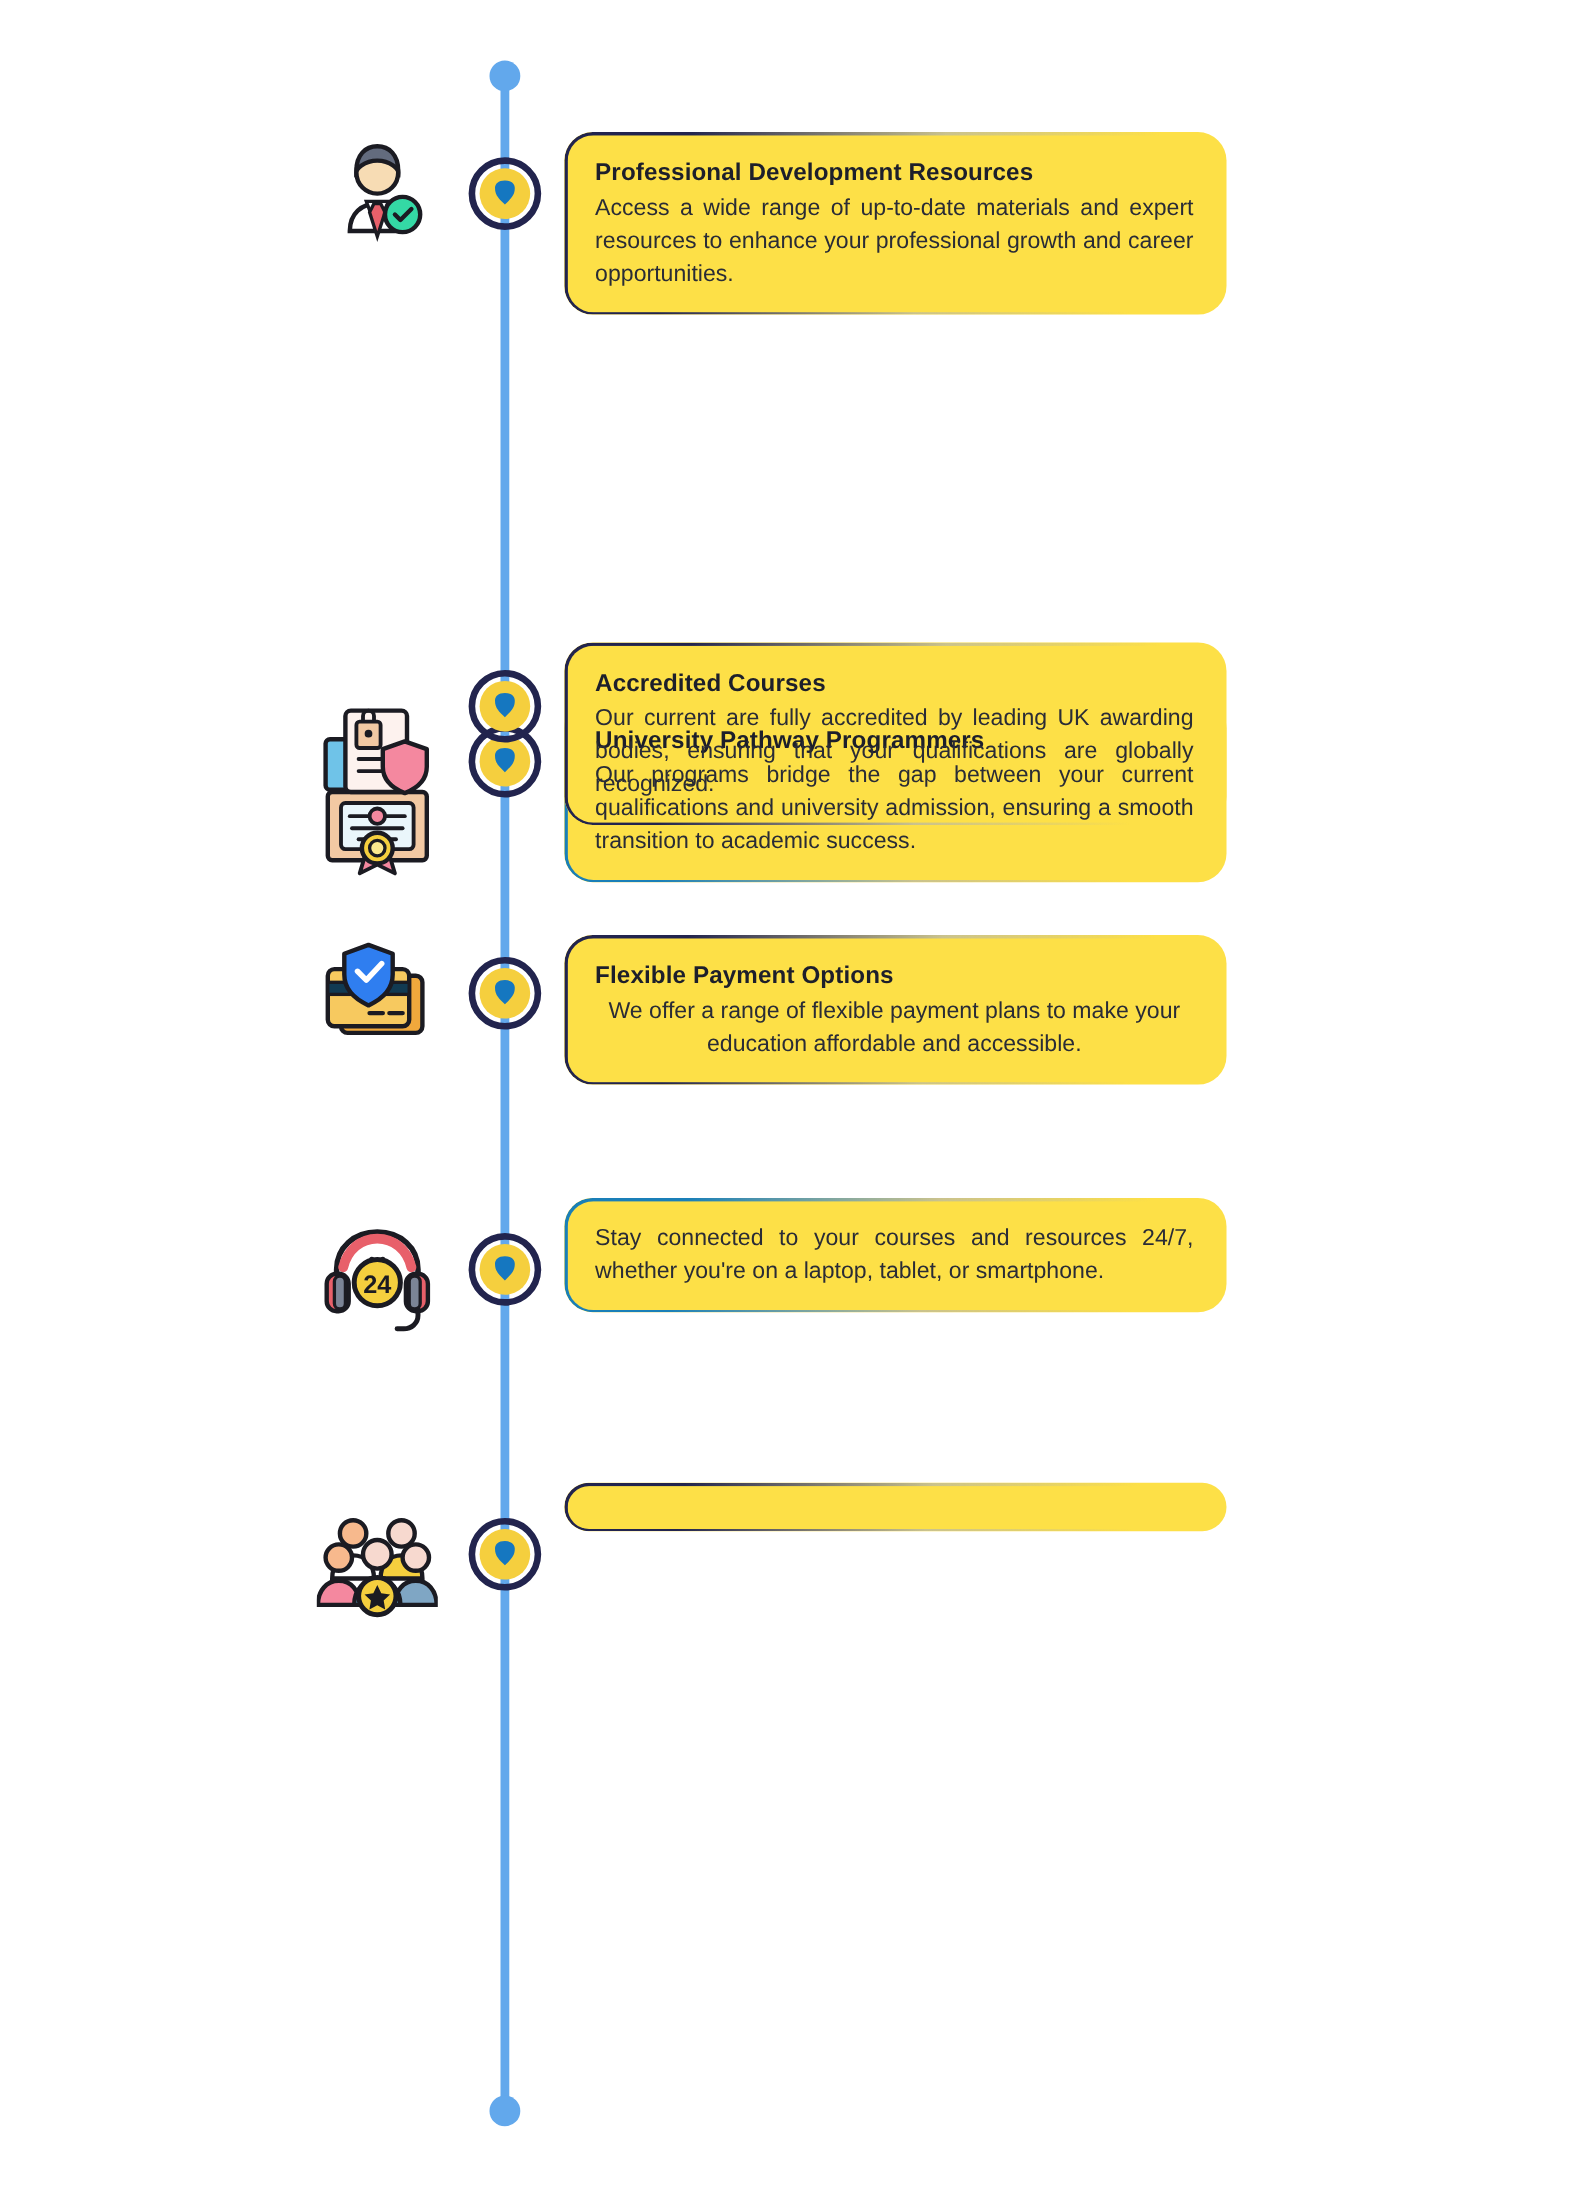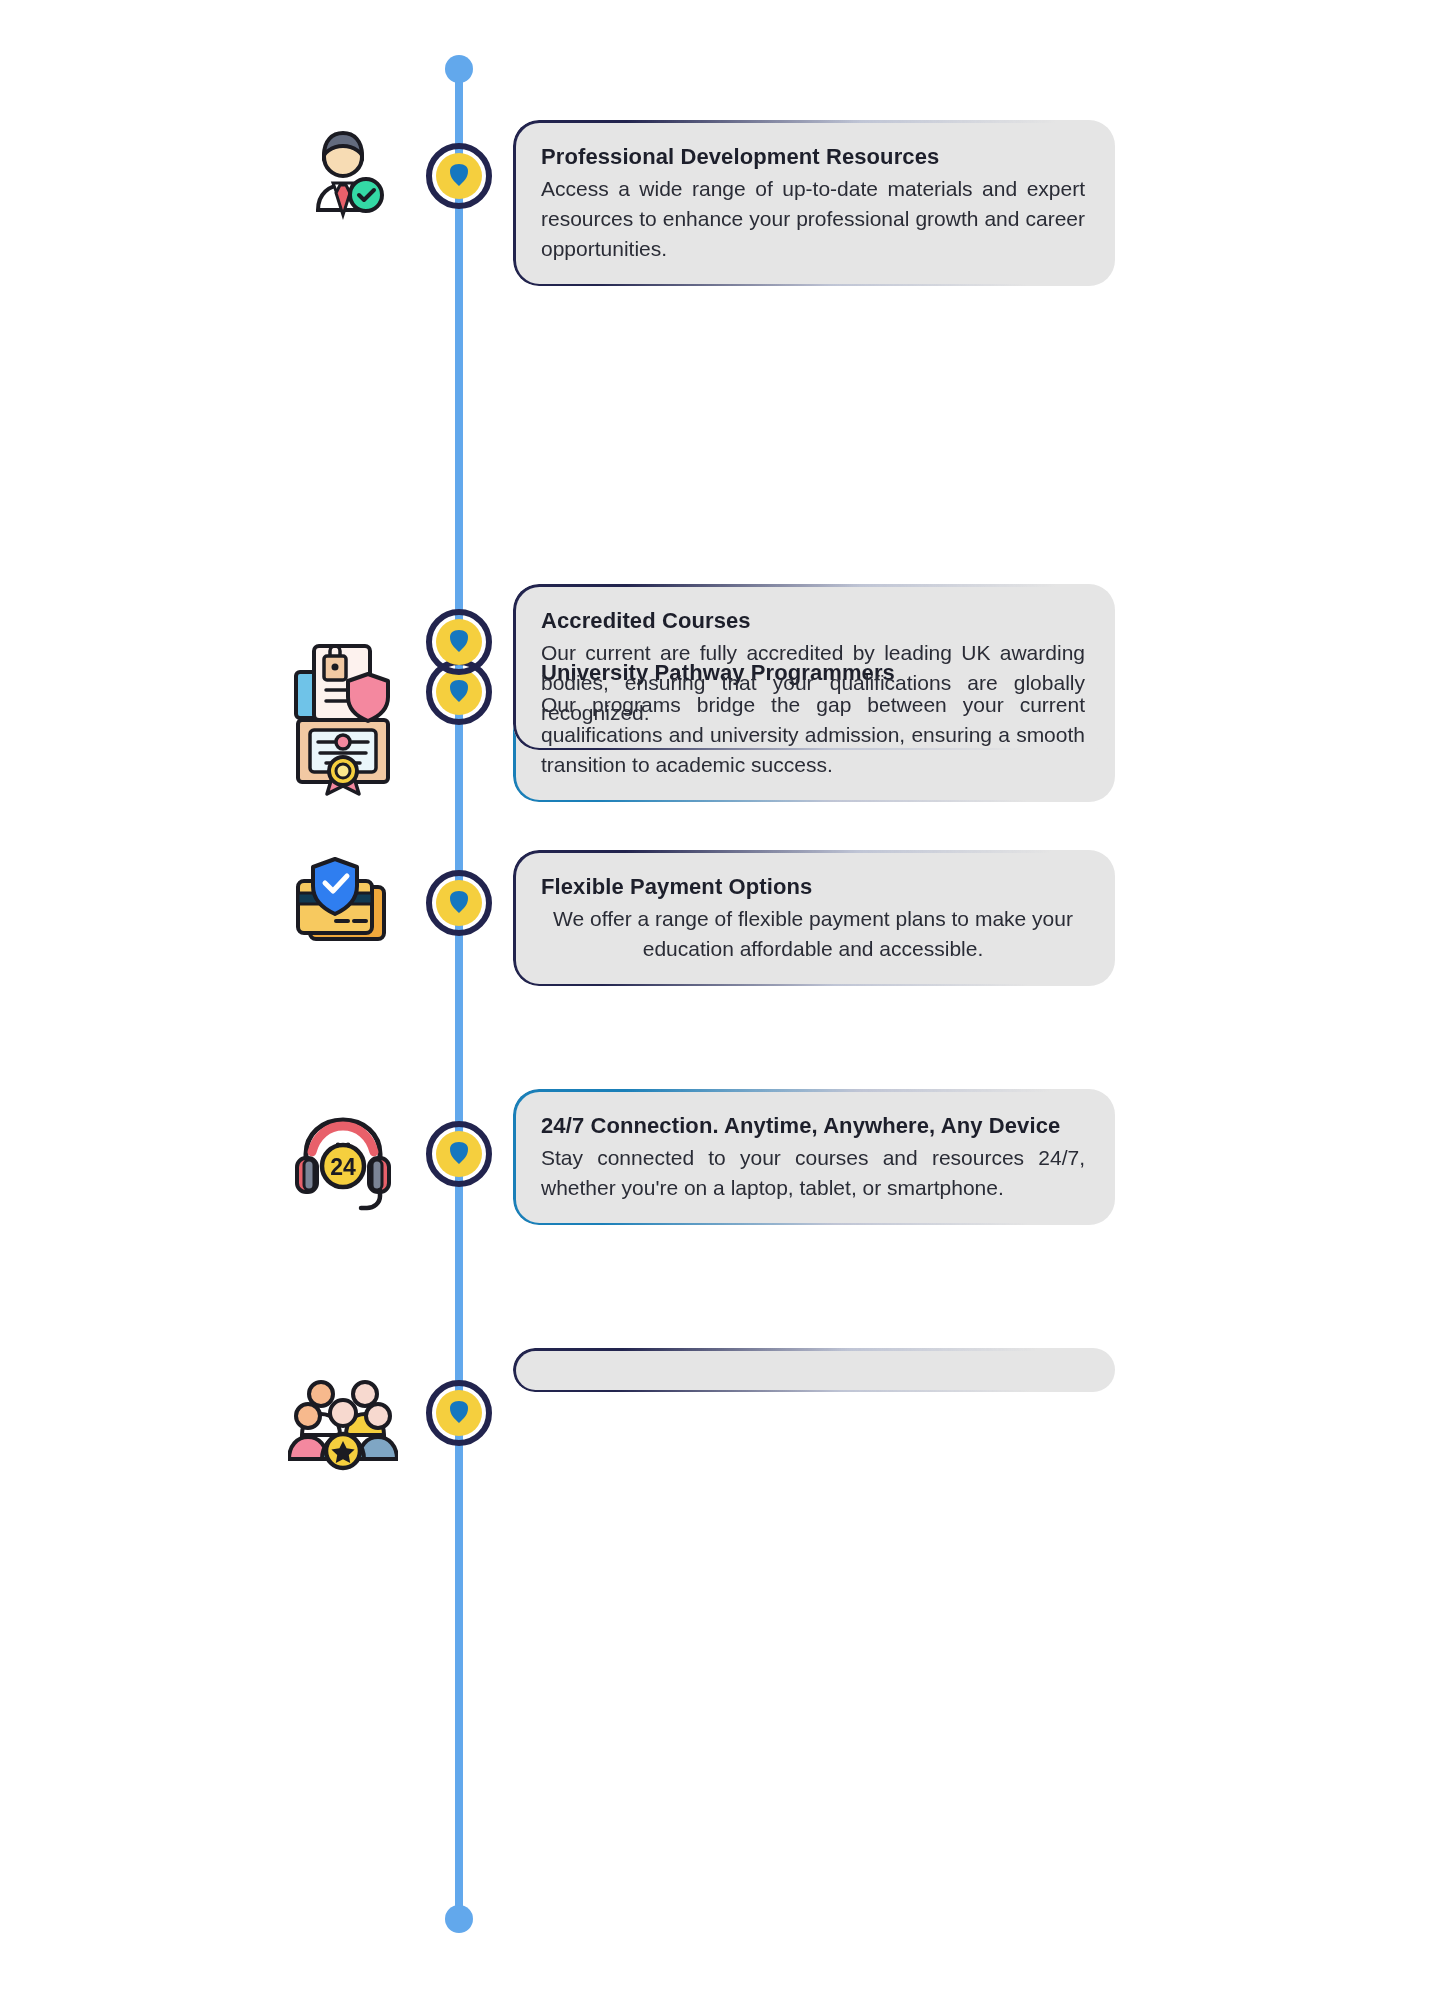--- a/index.html
+++ b/index.html
@@ -69,21 +69,21 @@
     z-index: 5;
   }
   .node-marker svg { display: block; }
 
   
   .card {
     position: absolute;
     left: 513px;
     width: 602px;
     border-radius: 26px;
-    background: #e5e5e5;
+    background: #fde047;
     padding: 22px 30px 22px 28px;
   }
   .card-inner {
     position: relative;
     z-index: 2;
   }
   
   .card::before {
     content: "";
     position: absolute;
@@ -255,21 +255,20 @@
     </div>
     <div class="node-marker" style="top:27px;">
       <svg width="76" height="76" viewBox="0 0 76 76">
         <circle cx="38" cy="38" r="30" fill="none" stroke="#22244e" stroke-width="6"></circle>
         <circle cx="38" cy="38" r="23" fill="#f5cf3e"></circle>
         <path d="M38 26c6 0 9 3 9 7 0 7-4 10-9 15-5-5-9-8-9-15 0-4 3-7 9-7z" fill="#1577c0"></path>
       </svg>
     </div>
     <div class="card blue" style="top:0px;">
       <div class="card-inner">
-        <div class="card-title">24/7 Connection. Anytime, Anywhere, Any Device</div>
         <div class="card-body">Stay connected to your courses and resources 24/7, whether you're on a laptop, tablet, or smartphone.</div>
       </div>
     </div>
   </div>
 
   <div class="row" style="top:1348px;">
     <div class="row-icon" style="top:10px;">
       <svg width="110" height="110" viewBox="0 0 110 110">
         <circle cx="33" cy="31" r="12" fill="#f7b98d" stroke="#1b1b22" stroke-width="4"></circle>
         <circle cx="77" cy="31" r="12" fill="#f7d9cf" stroke="#1b1b22" stroke-width="4"></circle>

